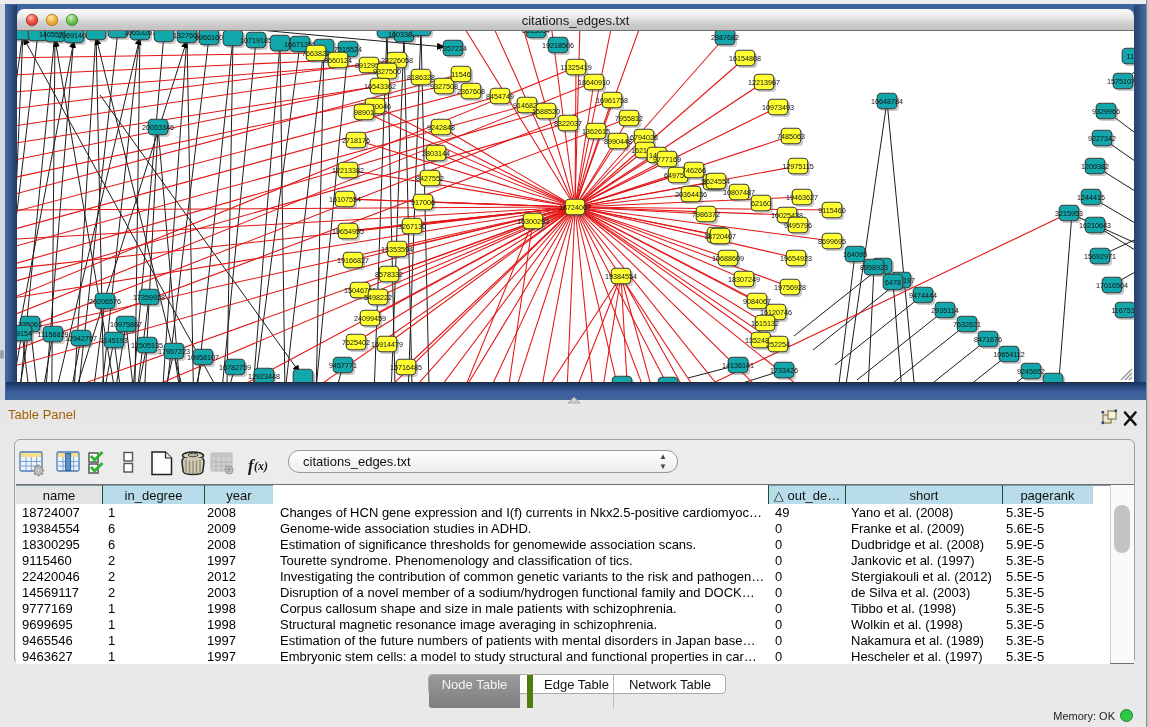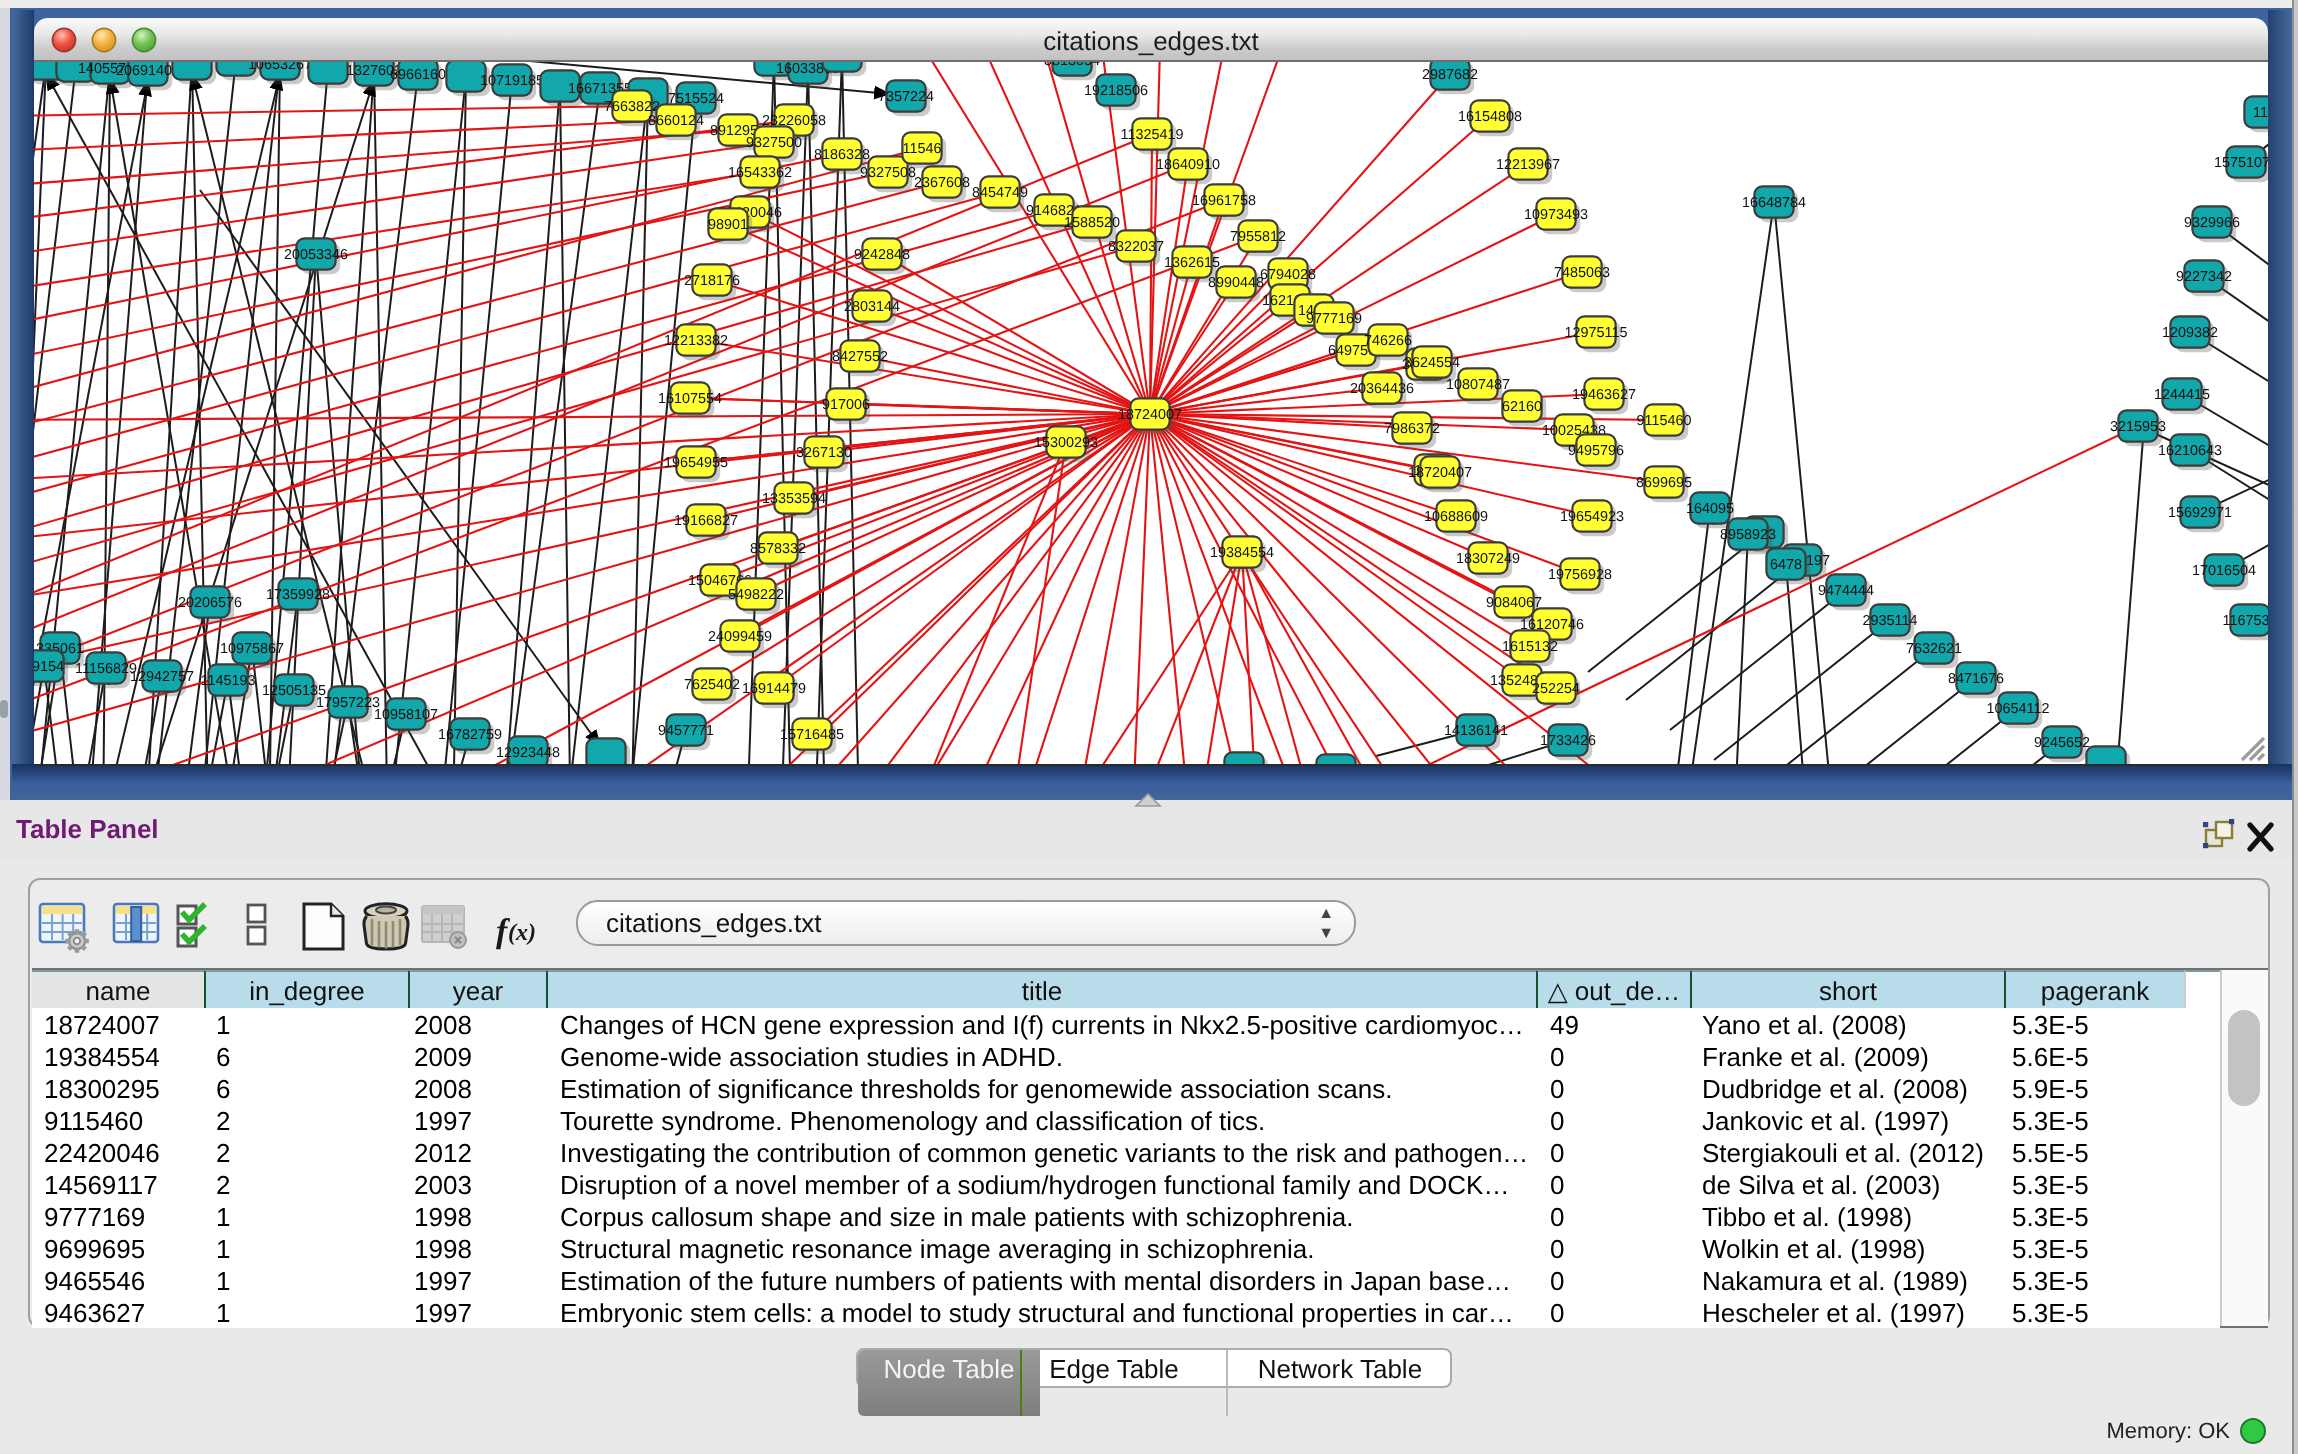--- a/index.html
+++ b/index.html
@@ -15,21 +15,21 @@
 
 #titlebar { position:absolute; left:17px; top:9px; width:1117px; height:22px;
   background:linear-gradient(180deg,#fafafa 0%,#e8e8e8 40%,#cdcdcd 70%,#c2c2c2 100%);
   border-radius:7px 7px 0 0; border-bottom:1px solid #6f6f6f; }
 #titlebar .t { position:absolute; width:100%; text-align:center; top:4px; font-size:13px; color:#1c1c1c; }
 #lights { position:absolute; left:10px; top:3px; }
 #canvas { position:absolute; left:17px; top:31px; width:1117px; height:351px; background:#fff; }
 
 #panel { position:absolute; left:0; top:400px; width:1146px; height:327px; background:#e9e9e9; }
 #phead { position:absolute; left:0; top:400px; width:1146px; height:30px; background:#e7e7e7; }
-#phead .t { position:absolute; left:8px; top:7px; font-size:13px; color:#701a75;font-weight:bold; }
+#phead .t { position:absolute; left:8px; top:7px; font-size:13px; color:#a16207; }
 #innerbox { position:absolute; left:14px; top:439px; width:1121px; height:225px; background:#ececec; border:1px solid #a0a0a0; border-radius:6px; }
 #tframe { position:absolute; left:16px; top:484px; width:1118px; height:180px; border:1px solid #707070; background:#fff; }
 #combo { position:absolute; left:288px; top:450px; width:390px; height:23px; background:linear-gradient(180deg,#ffffff,#ededed); border:1px solid #999; border-radius:11px; }
 #combo .t { position:absolute; left:14px; top:3px; font-size:13px; color:#111; }
 #combo .arr { position:absolute; right:10px; top:1px; font-size:8px; color:#444; line-height:10px; text-align:center; }
 
 .hc { position:absolute; top:485px; height:19px; font-size:13px; color:#111; text-align:center; line-height:19px;
    background:#b9dcea; border-left:1px solid #14532d; border-top:1px solid #7e99a6; }
 #theadline { position:absolute; left:16px; top:504px; width:1094px; height:1px; background:#666; }
 .trow { position:absolute; left:16px; width:1094px; height:16px; font-size:13px; color:#000; background:#fff; }
@@ -785,21 +785,20 @@
 <text x="254" y="470" font-family="Liberation Serif, serif" font-style="italic" font-weight="bold" font-size="12" fill="#1a1a1a">(x)</text>
 </svg>
 <div id="combo">
       <div class="t">citations_edges.txt</div>
       <div class="arr">▲<br>▼</div>
     </div>
 
 <div class="hc" style="left:16px; width:86px; background:#e4e4e4; border-left:none;">name</div>
 <div class="hc" style="left:102px; width:102px;">in_degree</div>
 <div class="hc" style="left:204px; width:69px;">year</div>
-<div class="hc" style="left:273px; width:495px;">title</div>
 <div class="hc" style="left:768px; width:77px;">△ out_de…</div>
 <div class="hc" style="left:845px; width:157px;">short</div>
 <div class="hc" style="left:1002px; width:90px;text-align:center;">pagerank</div>
 <div class="hc" style="left:1092px; width:18px; background:#fff; border-left:1px solid #ccc;"></div>
 <div id="theadline"></div>
 <div id="tbg"></div>
 <div class="trow" style="top:504px">
 <span class="c0">18724007</span>
       <span class="c1">1</span>
       <span class="c2">2008</span>
@@ -887,18 +886,18 @@
       <span class="c3">Embryonic stem cells: a model to study structural and functional properties in car…</span>
       <span class="c4">0</span>
       <span class="c5">Hescheler et al. (1997)</span>
       <span class="c6">5.3E-5</span>
 </div>
 <div id="vsb"></div>
 <div id="vsbthumb"></div>
 
 <div id="tabs">
 <div class="seg sel" style="left:0; width:91px;">Node Table</div>
-<div class="seg" style="left:81px; width:93px; border-left:1px solid #4d7c0f;">Edge Table</div>
+<div class="seg" style="left:98px; width:93px; border-left:6px solid #4d7c0f;">Edge Table</div>
 <div class="seg" style="left:184px; width:113px; border-left:1px solid #bbb;">Network Table</div>
 </div>
 <div id="mem">Memory: OK</div>
 <div id="memdot"></div>
 <div id="rightstrip"></div>
 </div>
 </body></html>

